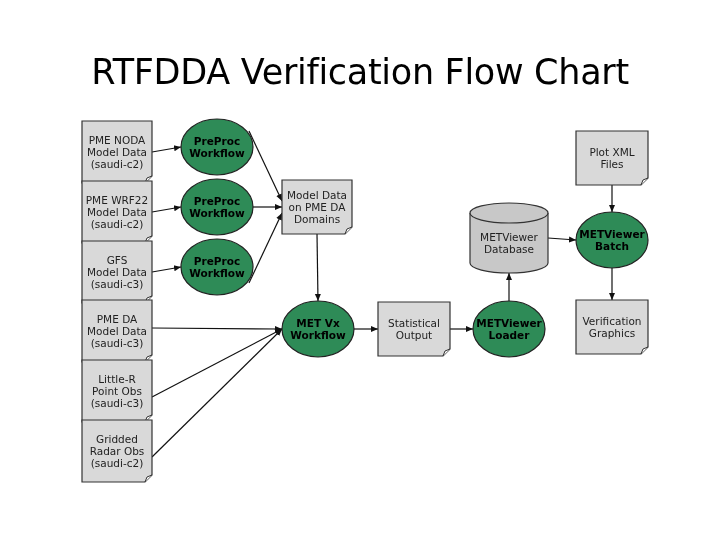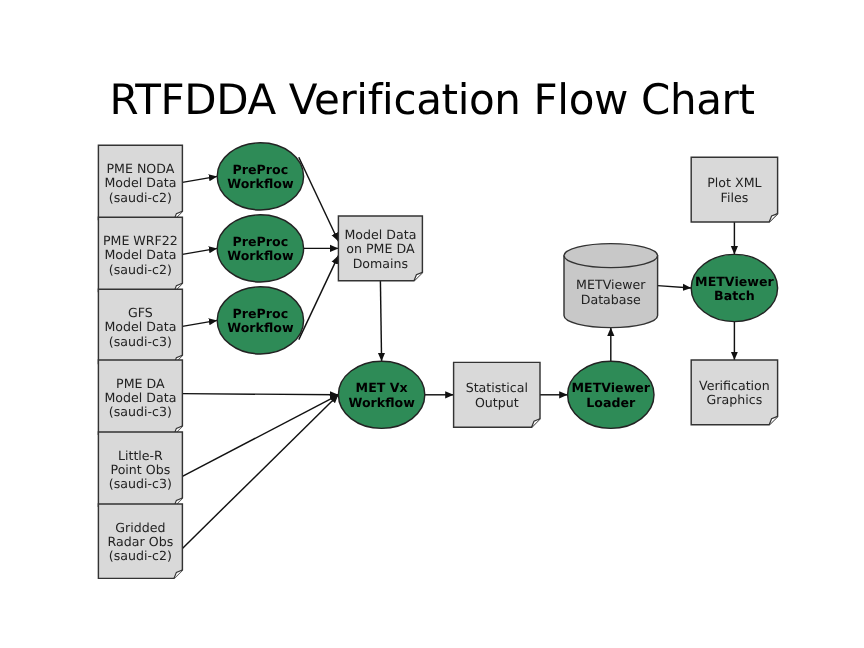--- a/index.html
+++ b/index.html
@@ -1,17 +1,17 @@
 <!DOCTYPE html>
 <html><head>
 <meta charset="utf-8">
 <style>
   html, body { margin:0; padding:0; background:#ffffff; }
   body { width:720px; height:540px; position:relative; overflow:hidden; font-family:"DejaVu Sans", sans-serif; }
-  #title { position:absolute; left:0; top:64px; width:720px; text-align:center; font-size:35px; color:#000; font-family:"DejaVu Sans", sans-serif; letter-spacing:-0.3px; }
+  #title { position:absolute; left:0; top:52px; width:720px; text-align:center; font-size:35px; color:#000; font-family:"DejaVu Sans", sans-serif; letter-spacing:-0.3px; }
   svg { position:absolute; left:0; top:0; }
   .doc { fill:#d9d9d9; stroke:#333; stroke-width:1.2; }
   .proc { fill:#2e8b57; stroke:#222; stroke-width:1.2; }
   .db { fill:#c8c8c8; stroke:#333; stroke-width:1.2; }
   .t { font-family:"DejaVu Sans", sans-serif; font-size:10.5px; fill:#222; text-anchor:middle; }
   .tb { font-family:"DejaVu Sans", sans-serif; font-size:10.5px; fill:#000; text-anchor:middle; font-weight:bold; }
   .edge { stroke:#111; stroke-width:1.2; fill:none; }
 </style>
 </head>
 <body>

